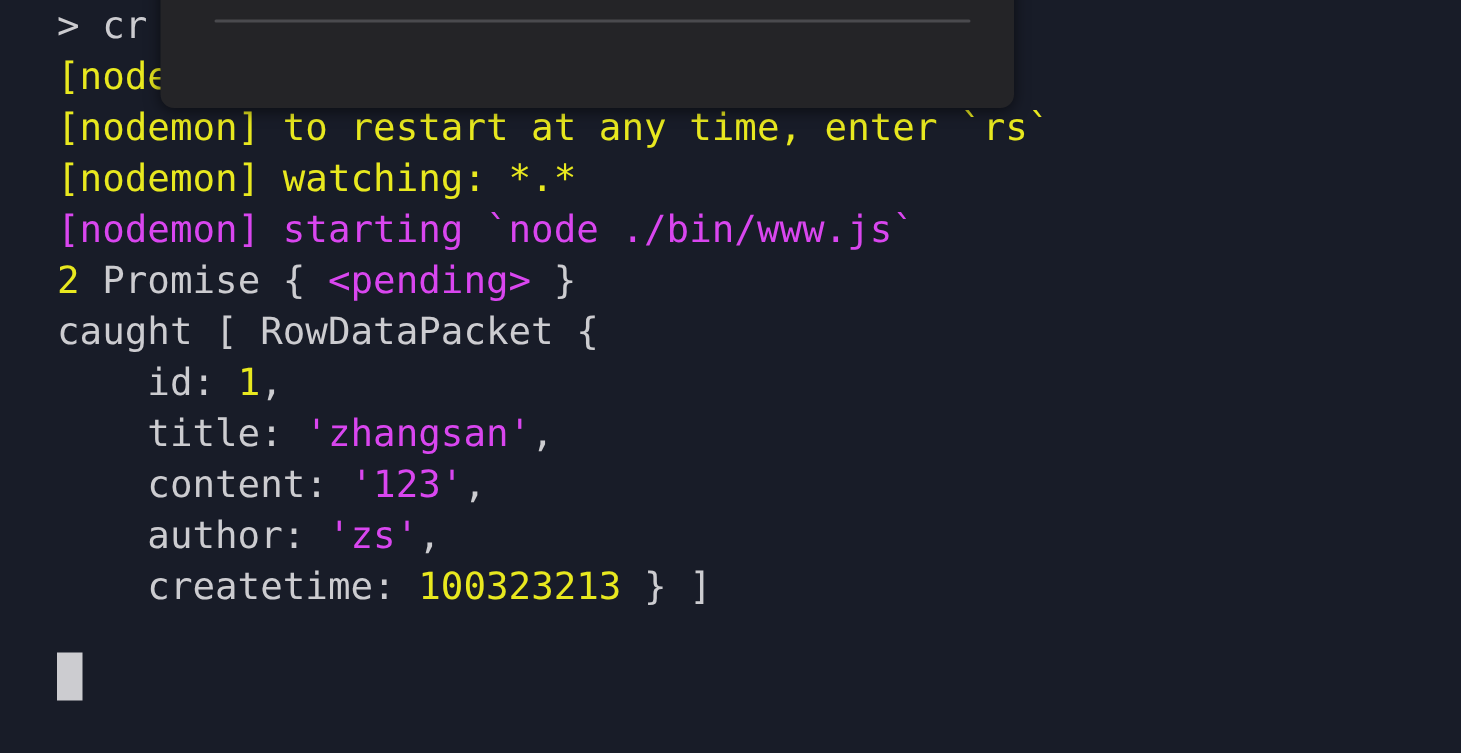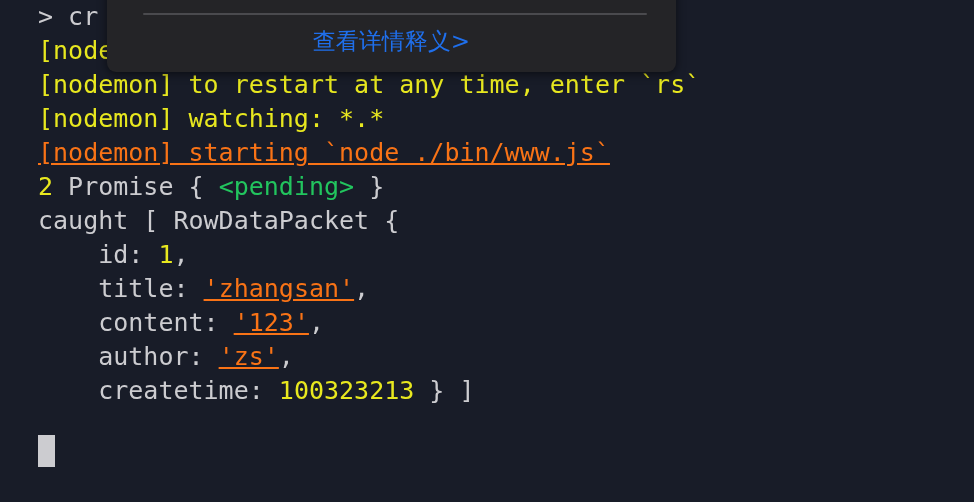--- a/index.html
+++ b/index.html
@@ -24,22 +24,22 @@
     left: 38px;
     top: 0px;
     width: 936px;
     white-space: pre;
   }
   .line {
     height: 34px;
     white-space: pre;
   }
   .t-yellow  { color: #e8e81f; }
-  .t-green   { color: #f97316; text-decoration: underline; }
-  .t-cyan    { color: #22c55e; }
+  .t-green   { color: #d946ef; }
+  .t-cyan    { color: #d946ef; }
   .t-grey    { color: #ccccd0; text-align: right; }
 
   #cursor {
     position: absolute;
     left: 38px;
     top: 435px;
     width: 17px;
     height: 32px;
     background: #ccccd0;
   }
@@ -85,16 +85,15 @@
 <body>
 
 <div id="screen">
 
   <div id="terminal"><div class="line"><span class="t-grey">&gt; cr</span><span class="t-grey">                             n/www.js</span></div><div class="line"><span class="t-yellow">[nodemon] 1.19.1</span></div><div class="line"><span class="t-yellow">[nodemon] to restart at any time, enter `rs`</span></div><div class="line"><span class="t-yellow">[nodemon] watching: *.*</span></div><div class="line"><span class="t-green">[nodemon] starting `node ./bin/www.js`</span></div><div class="line"><span class="t-yellow">2</span><span class="t-grey"> Promise { </span><span class="t-cyan">&lt;pending&gt;</span><span class="t-grey"> }</span></div><div class="line"><span class="t-grey">caught [ RowDataPacket {</span></div><div class="line"><span class="t-grey">    id: </span><span class="t-yellow">1</span><span class="t-grey">,</span></div><div class="line"><span class="t-grey">    title: </span><span class="t-green">'zhangsan'</span><span class="t-grey">,</span></div><div class="line"><span class="t-grey">    content: </span><span class="t-green">'123'</span><span class="t-grey">,</span></div><div class="line"><span class="t-grey">    author: </span><span class="t-green">'zs'</span><span class="t-grey">,</span></div><div class="line"><span class="t-grey">    createtime: </span><span class="t-yellow">100323213</span><span class="t-grey"> } ]</span></div></div>
 
   <div id="cursor"></div>
 
   <div id="popup">
     <div id="popup-divider"></div>
-    <div id="popup-link">查看详情释义&gt;</div>
   </div>
 
 </div>
 
 </body></html>

